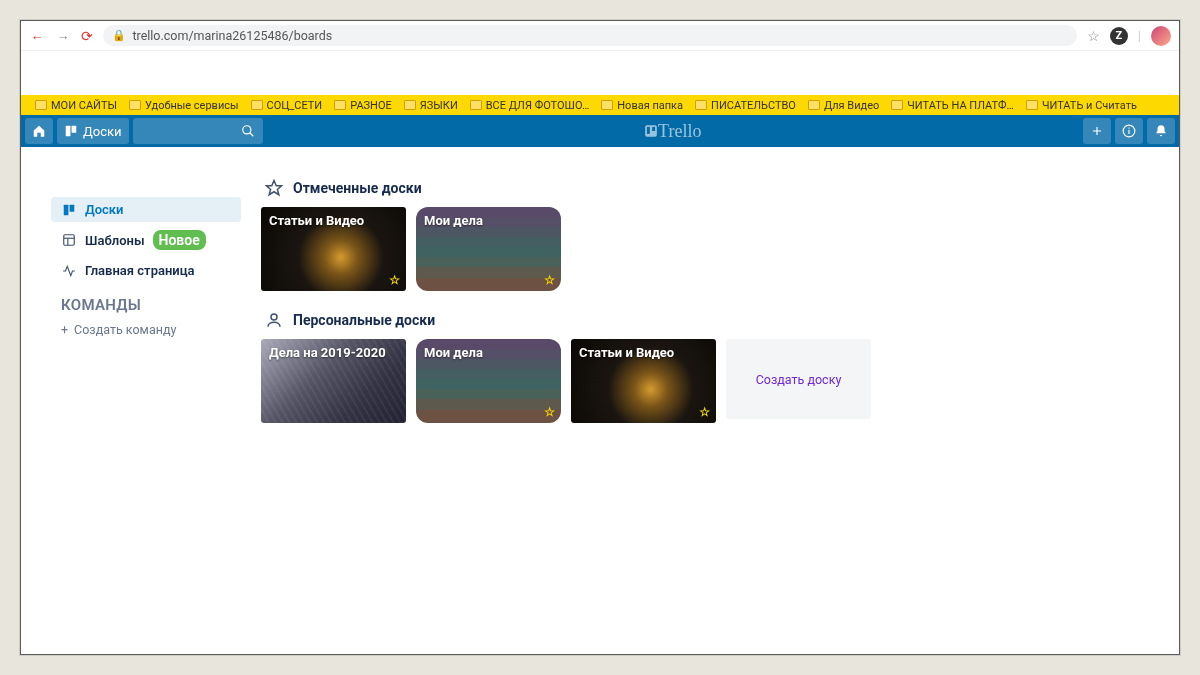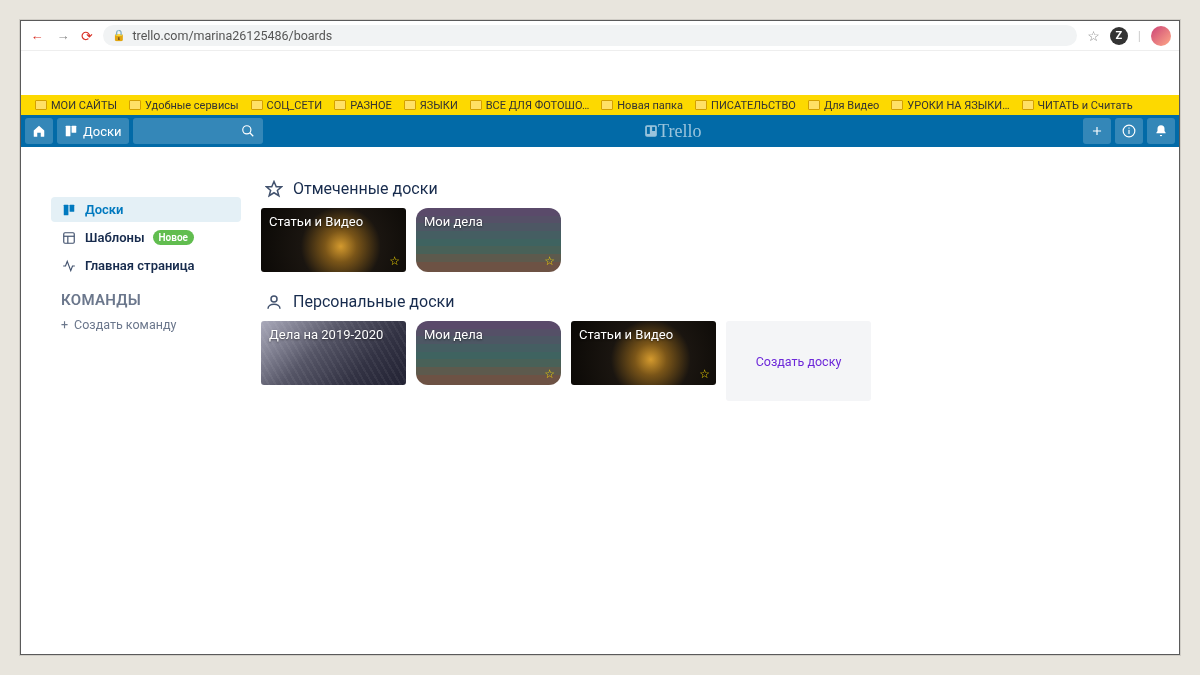--- a/index.html
+++ b/index.html
@@ -31,30 +31,30 @@
 .trello-logo { flex: 1; text-align: center; color: rgba(255,255,255,0.6); font-family: 'Brush Script MT', cursive; font-size: 18px; display: flex; align-items: center; justify-content: center; gap: 0; }
 .trello-right { display: flex; align-items: center; gap: 4px; }
 .trello-right .trello-btn { margin-right: 0; justify-content: center; width: 28px; padding: 0; }
 
 
 .content { flex: 1; background: #fff; display: flex; padding: 20px 30px; gap: 20px; overflow: hidden; }
 .left-nav { width: 190px; padding-top: 30px; }
 .nav-item { display: flex; align-items: center; gap: 8px; padding: 5px 10px; border-radius: 4px; font-size: 13px; font-weight: 600; color: #172b4d; cursor: pointer; margin-bottom: 3px; }
 .nav-item.active { background: #e4f0f6; color: #0079bf; }
 .nav-item .nv-icon { width: 16px; display: inline-flex; justify-content: center; }
-.badge-new { background: #61bd4f; color: #fff; font-size: 10px; padding: 2px 6px; border-radius: 8px; font-weight: 600; }
+.badge-new { background: #61bd4f; color: #fff; font-size: 14px; padding: 2px 6px; border-radius: 8px; font-weight: 600; }
 .teams-label { font-size: 15px; color: #6b778c; font-weight: 600; padding: 10px 10px 4px; letter-spacing: 0.3px; }
 .create-team { color: #6b778c; font-size: 12.5px; padding: 4px 10px; display: flex; align-items: center; gap: 6px; cursor: pointer; }
 
 .main-area { flex: 1; }
-.section-header { display: flex; align-items: center; gap: 10px; font-size: 16px; font-weight: 400; color: #172b4d; margin: 12px 0 10px 4px; }
+.section-header { display: flex; align-items: center; gap: 10px; font-size: 14px; font-weight: 700; color: #172b4d; margin: 12px 0 10px 4px; }
 .section-header svg { width: 18px; height: 18px; fill: none; stroke: #42526e; stroke-width: 2; }
 
 .boards-row { display: flex; gap: 10px; flex-wrap: wrap; margin-bottom: 20px; }
-.board-tile { width: 145px; height: 64px; border-radius: 3px; padding: 6px 8px; color: #fff; font-size: 13px; font-weight: 400; position: relative; cursor: pointer; overflow: hidden; }
+.board-tile { width: 145px; height: 84px; border-radius: 3px; padding: 6px 8px; color: #fff; font-size: 13px; font-weight: 700; position: relative; cursor: pointer; overflow: hidden; }
 .board-tile .star-corner { position: absolute; bottom: 4px; right: 6px; color: #f2d600; font-size: 12px; }
 .board-title { position: relative; z-index: 2; text-shadow: 0 1px 2px rgba(0,0,0,0.5); }
 
 
 .bg-mushroom { background: radial-gradient(circle at 55% 60%, #d49a2e 0%, #7a5518 18%, #1a1510 45%, #0a0805 100%); }
 .bg-gradient-stripes { background: linear-gradient(180deg, #5a4a6a 0%, #5a4a6a 12%, #555067 12%, #555067 24%, #4d5764 24%, #4d5764 36%, #455e62 36%, #455e62 48%, #3f6360 48%, #3f6360 60%, #496158 60%, #496158 72%, #5d5a4d 72%, #5d5a4d 84%, #6d5244 84%, #6d5244 100%); border-radius: 12px; }
 .bg-city { background: linear-gradient(135deg, #aab 0%, #556 40%, #334 70%, #223 100%); background-blend-mode: multiply; }
 .bg-city::after { content:""; position:absolute; inset:0; background: repeating-linear-gradient(60deg, rgba(255,255,255,0.05) 0 2px, transparent 2px 6px); }
 .create-board-tile { width: 145px; height: 80px; border-radius: 3px; background: #f4f5f7; color: #6d28d9; font-size: 12.5px; display: flex; align-items: center; justify-content: center; cursor: pointer; }
 </style>
@@ -110,21 +110,21 @@
     <span class="bookmark-item">
           <span class="folder-icon"></span>
           <span>ПИСАТЕЛЬСТВО</span>
         </span>
     <span class="bookmark-item">
           <span class="folder-icon"></span>
           <span>Для Видео</span>
         </span>
     <span class="bookmark-item">
           <span class="folder-icon"></span>
-          <span>УРОКИ НА ЯЗЫКИ…</span>
+          <span>ЧИТАТЬ НА ПЛАТФ…</span>
         </span>
     <span class="bookmark-item">
           <span class="folder-icon"></span>
           <span>ЧИТАТЬ и Считать</span>
         </span>
     <span style="flex:1"></span>
 
   </div>
 
   <div class="trello-bar">

